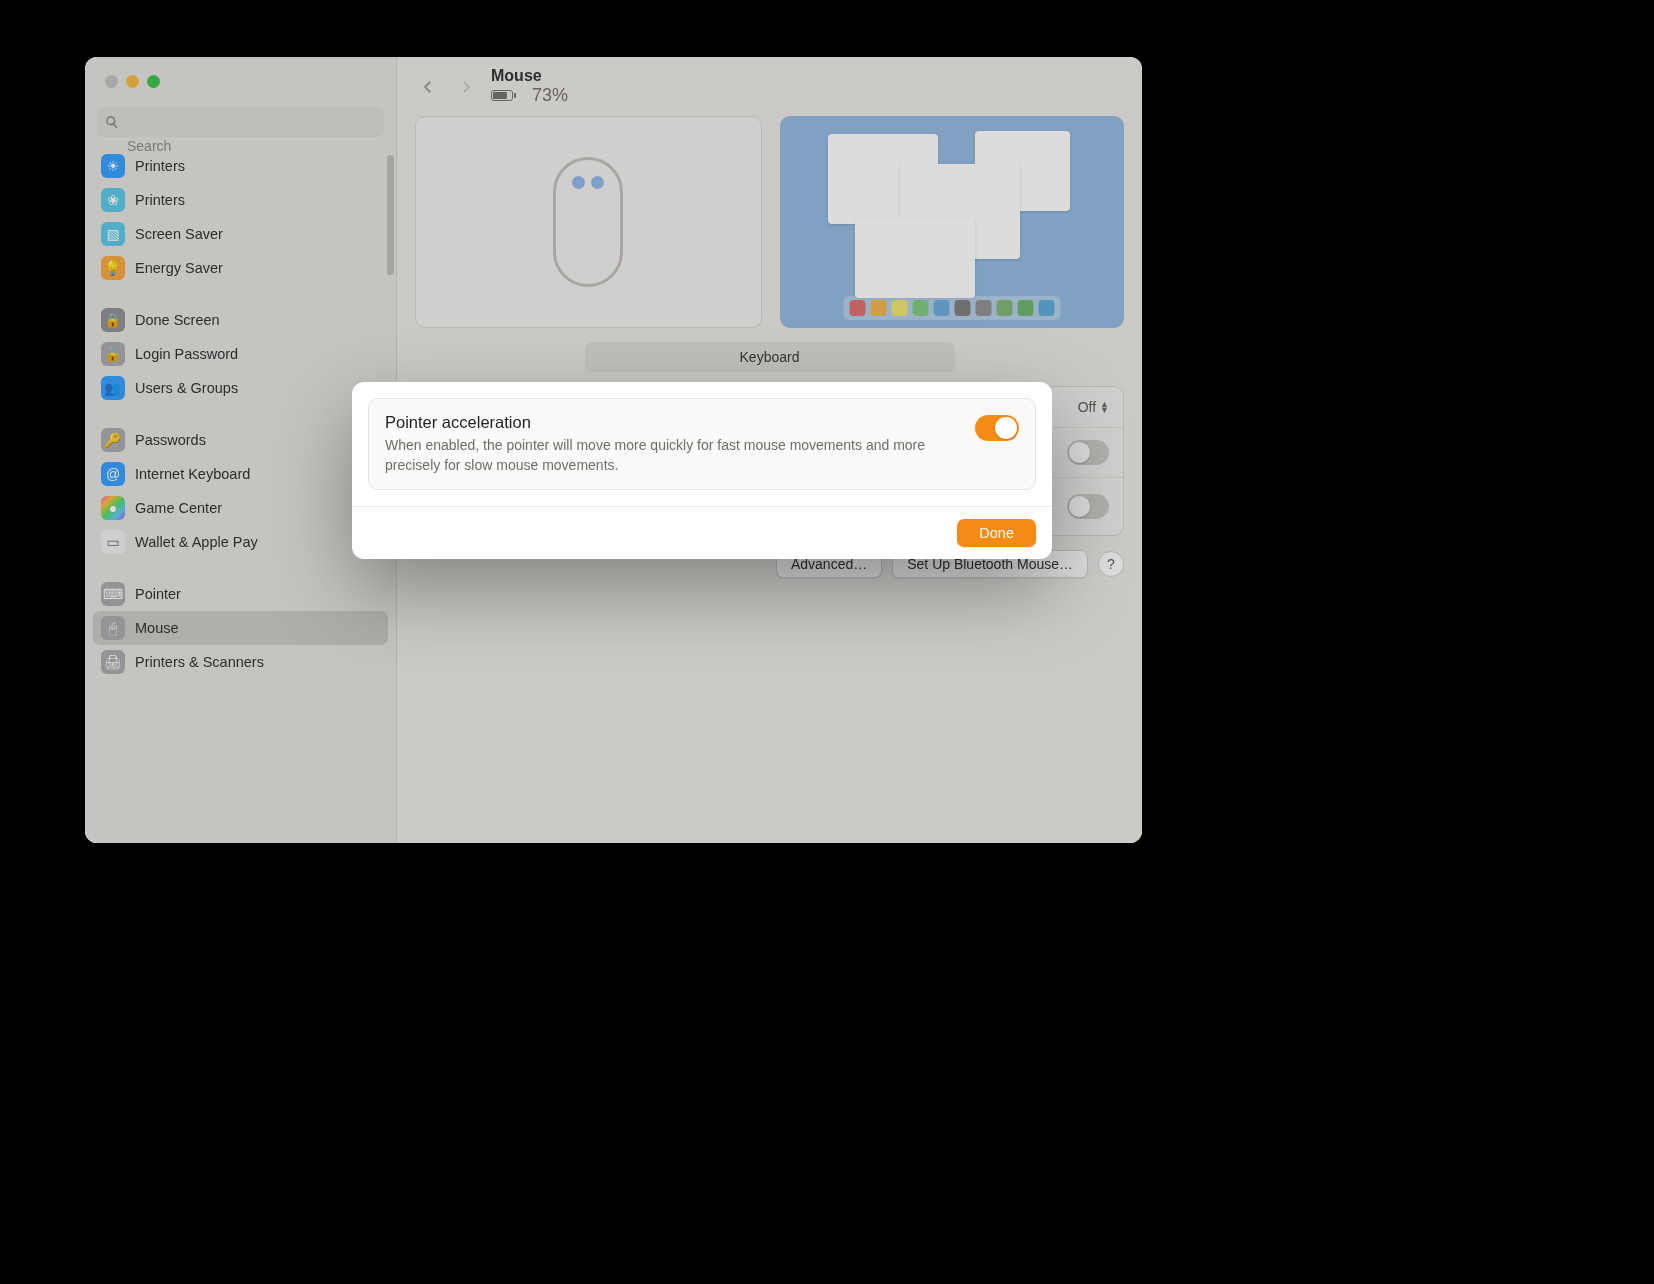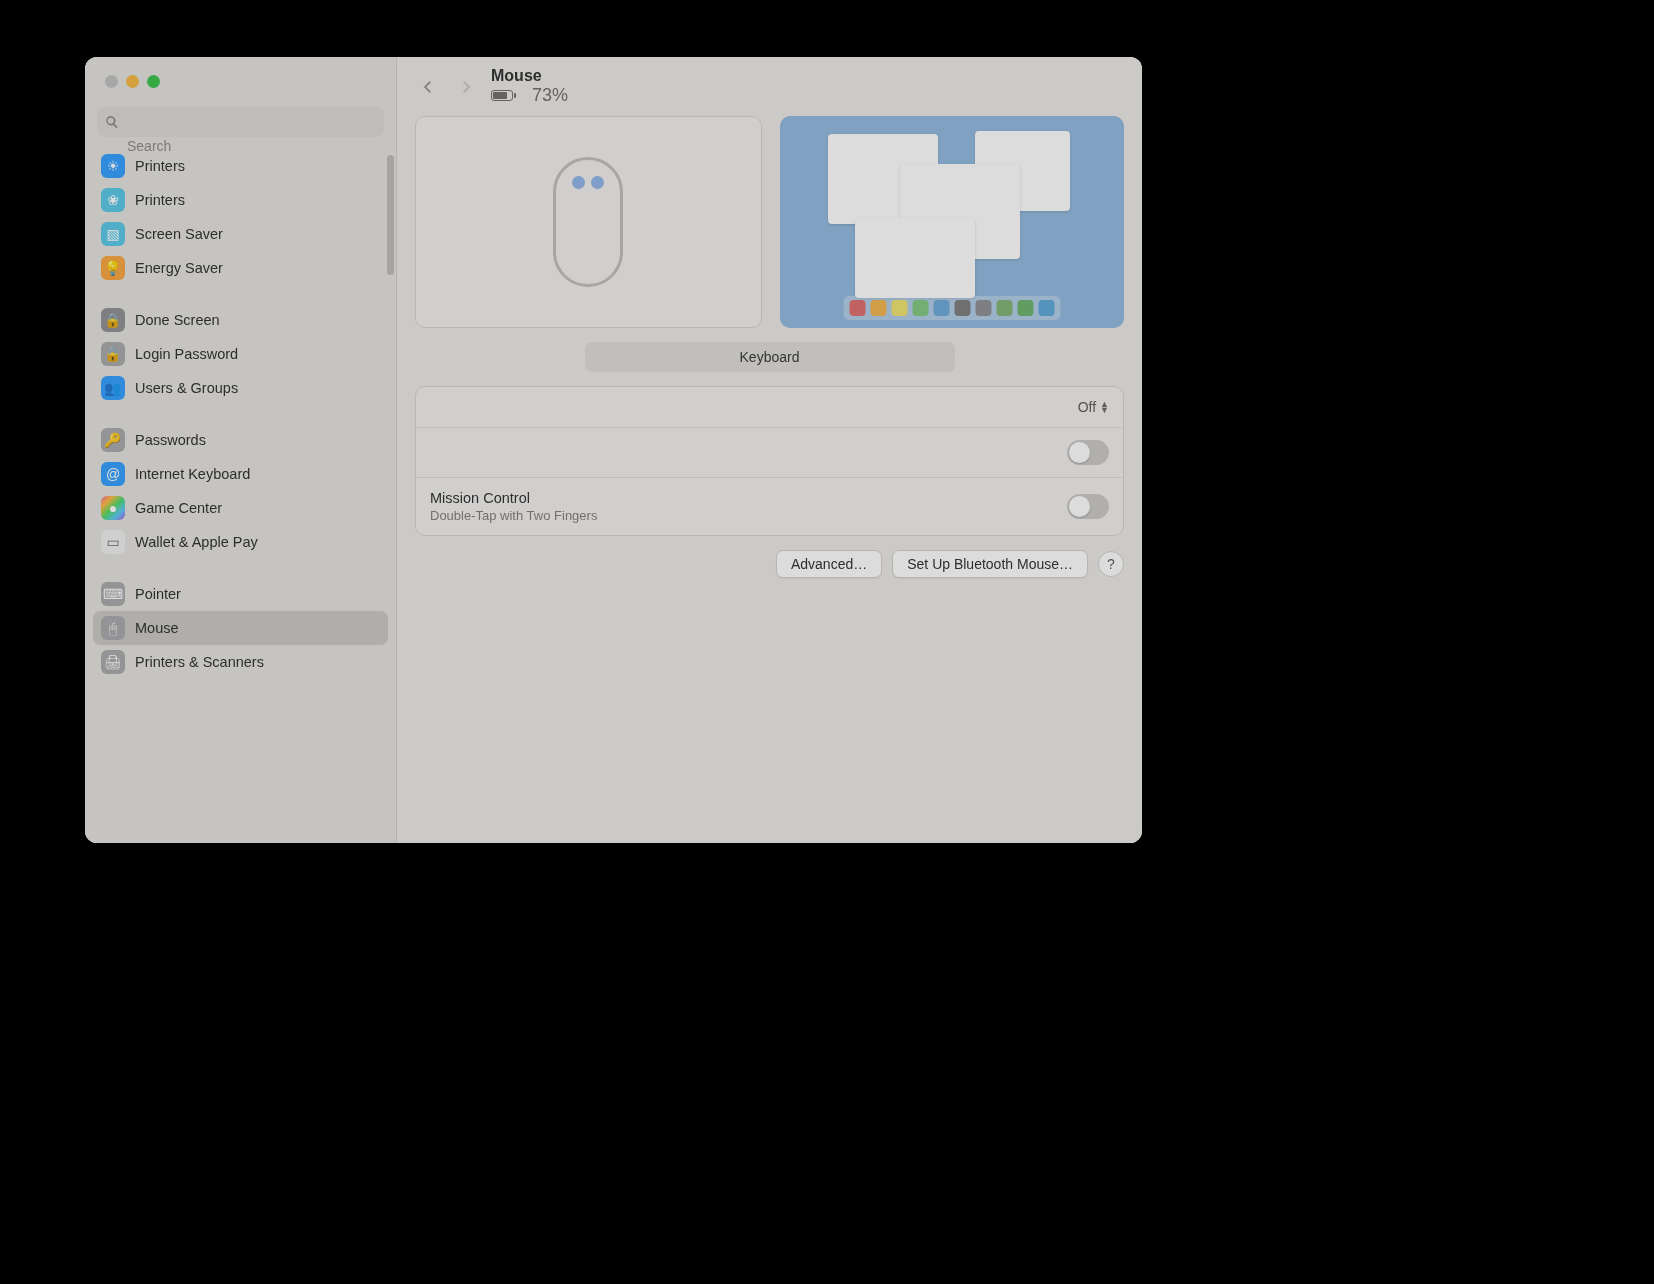--- a/index.html
+++ b/index.html
@@ -263,14 +263,28 @@
       <div class="bottom-buttons">
         <div class="btn">Advanced…</div>
         <div class="btn">Set Up Bluetooth Mouse…</div>
         <div class="help-btn">?</div>
       </div>
     </div>
   </div>
 
   <div class="dimmer"></div>
 
+  <div class="sheet">
+    <div class="sheet-body">
+      <div class="sheet-card">
+        <div class="sheet-text">
+          <div class="sheet-title">Pointer acceleration</div>
+          <div class="sheet-desc">When enabled, the pointer will move more quickly for fast mouse movements and more precisely for slow mouse movements.</div>
+        </div>
+        <div class="switch-on"></div>
+      </div>
+    </div>
+    <div class="sheet-footer">
+      <div class="done-btn">Done</div>
+    </div>
+  </div>
 
 </div>
 
 </body></html>

